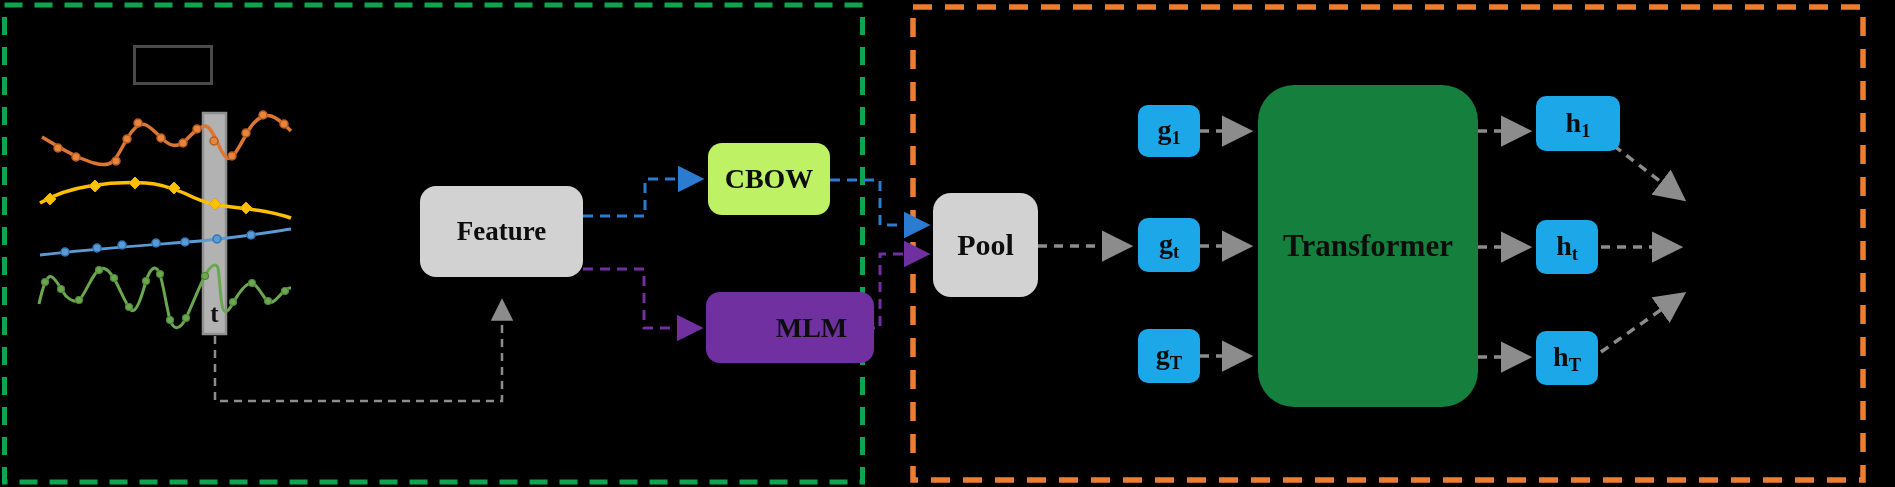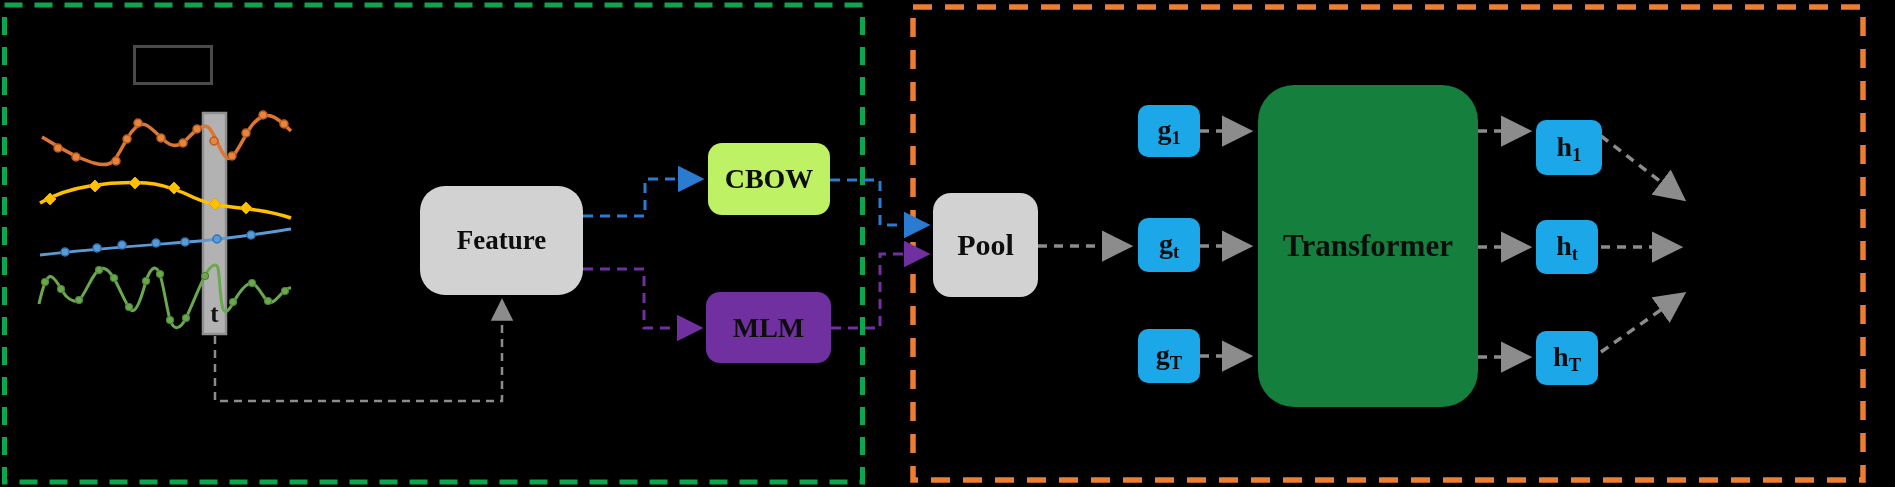--- a/index.html
+++ b/index.html
@@ -4,30 +4,30 @@
 <style>
   html,body{margin:0;padding:0;background:#000;}
   body{width:1895px;height:487px;position:relative;overflow:hidden;
        font-family:"Liberation Serif","DejaVu Serif",serif;}
   .layer{position:absolute;left:0;top:0;}
   .node{position:absolute;display:flex;align-items:center;justify-content:center;
         color:#0d0d0d;font-weight:bold;}
   .gray-node{background:#d2d2d2;}
   .token{background:#1ba7e8;border-radius:10px;font-size:28px;}
   .sub{font-size:0.66em;vertical-align:-0.28em;line-height:1;}
-  #feature-tokenizer{left:420px;top:186px;width:163px;height:109px;border-radius:25px;
+  #feature-tokenizer{left:420px;top:186px;width:163px;height:91px;border-radius:16px;
         font-size:27px;line-height:1.3;flex-direction:row;}
   #cbow{left:708px;top:143px;width:122px;height:72px;background:#bef264;border-radius:14px;font-size:28px;}
-  #mlm{left:706px;top:292px;width:125px;height:71px;background:#7030a0;border-radius:14px;font-size:28px;}
+  #mlm{left:706px;top:292px;width:125px;height:71px;background:#7030a0;border-radius:14px;font-size:28px;padding-left:43px;}
   #pool{left:933px;top:193px;width:105px;height:104px;border-radius:18px;font-size:30px;}
   #transformer{left:1258px;top:85px;width:220px;height:322px;background:#15803d;border-radius:36px;font-size:31px;}
   #g1{left:1138px;top:105px;width:62px;height:52px;}
   #gt{left:1138px;top:218px;width:62px;height:54px;}
   #gT{left:1138px;top:329px;width:62px;height:54px;}
-  #h1{left:1536px;top:120px;width:66px;height:55px;}
+  #h1{left:1536px;top:96px;width:84px;height:55px;}
   #ht{left:1536px;top:220px;width:62px;height:54px;}
   #hT{left:1536px;top:331px;width:62px;height:54px;}
   #legend-box{position:absolute;left:133px;top:45px;width:74px;height:34px;
         border:3px solid #4a4a4a;background:transparent;}
   #t-label{position:absolute;left:203px;top:300px;width:23px;text-align:center;
         font-size:25px;font-weight:bold;color:#111;}
 </style>
 </head>
 <body>
 

